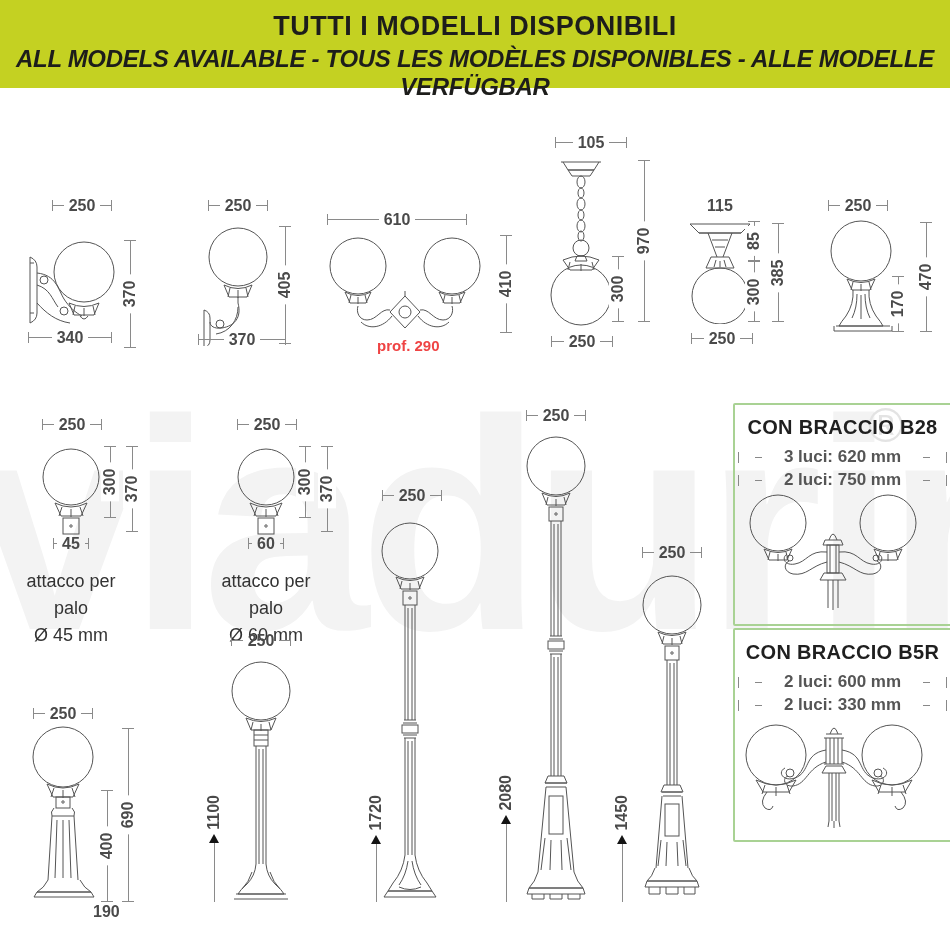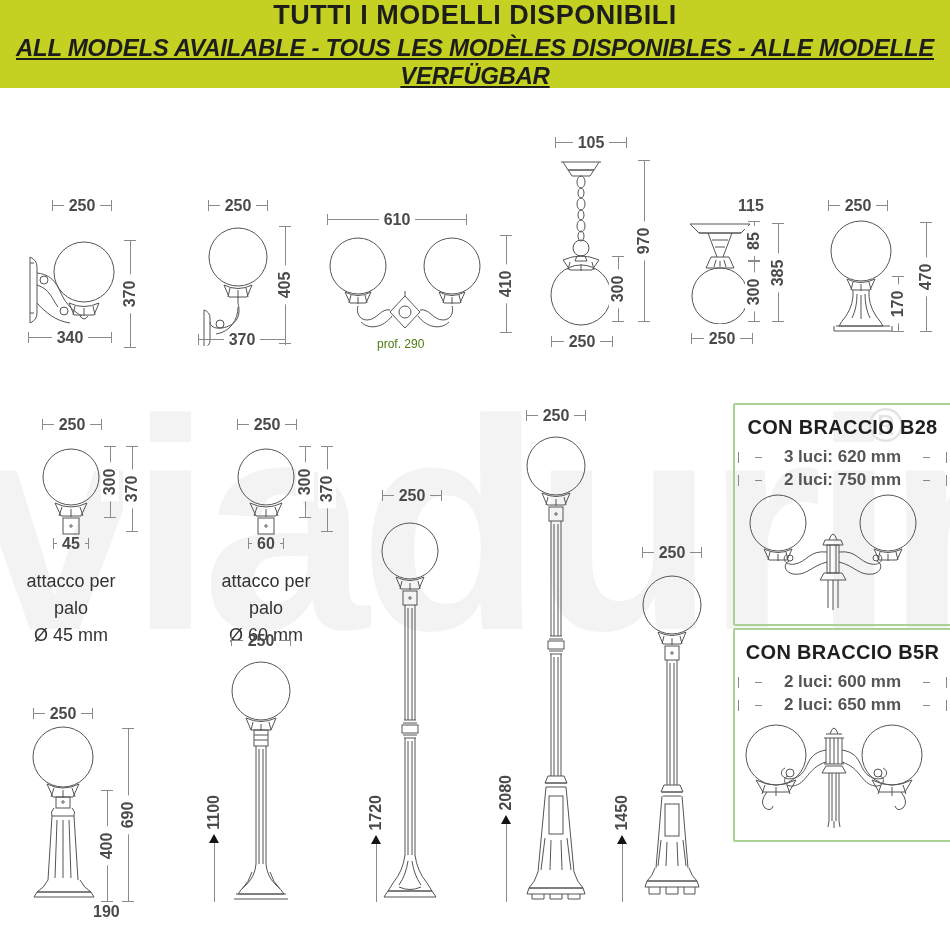--- a/index.html
+++ b/index.html
@@ -1,22 +1,22 @@
 <!DOCTYPE html>
 <html><head>
 <meta charset="utf-8">
 <style>
   html,body{margin:0;padding:0;background:#fff;}
   .page{position:relative;width:950px;height:950px;background:#fff;overflow:hidden;
         font-family:"Liberation Sans",sans-serif;}
   
   .header{position:absolute;left:0;top:0;width:950px;height:88px;background:#c4d122;
           text-align:center;color:#1d1d1b;z-index:3;}
-  .header .t1{font-size:27px;font-weight:bold;letter-spacing:.5px;}
-  .header .t2{margin-top:3px;font-size:24px;font-weight:bold;font-style:italic;letter-spacing:-.3px;text-decoration:underline;}
+  .header .t1{padding-top:11px;font-size:27px;font-weight:bold;letter-spacing:.5px;}
+  .header .t2{margin-top:3px;font-size:24px;font-weight:bold;font-style:italic;letter-spacing:-.3px;}
   
   .wm{position:absolute;left:-28px;top:352px;font-size:300px;font-weight:bold;
       color:#f3f3f3;letter-spacing:-10px;z-index:0;white-space:nowrap;}
   .wm-reg{position:absolute;left:868px;top:398px;font-size:48px;color:#e3e3e3;z-index:0;}
   
   svg.draw{position:absolute;z-index:1;}
   svg.draw *{stroke:#555;stroke-width:1;fill:none;}
   
   .hdim{position:absolute;display:flex;align-items:center;height:12px;z-index:2;
         color:#4a4a4a;font-size:16px;}
@@ -33,21 +33,21 @@
              font-size:16px;color:#4a4a4a;white-space:nowrap;}
   
   .adim{position:absolute;display:flex;flex-direction:column;align-items:center;z-index:2;}
   .adim .num{writing-mode:vertical-rl;transform:rotate(180deg);font-size:16px;color:#4a4a4a;
              white-space:nowrap;}
   .adim .ar{width:0;height:0;margin-top:4px;border-left:5px solid transparent;
             border-right:5px solid transparent;border-bottom:9px solid #141414;}
   .adim .vl{width:1px;flex:1;background:#8a8a8a;}
   
   .cap{position:absolute;text-align:center;font-size:18px;color:#333;line-height:1.5;z-index:2;}
-  .prof{position:absolute;font-size:12px;color:#4d7c0f;z-index:2;}
+  .prof{position:absolute;font-size:15px;color:#ef4444;z-index:2;font-weight:bold;}
   
   .gbox{position:absolute;border:2px solid #a9d294;border-radius:2px;z-index:2;}
   .gbox .btitle{margin-top:11px;text-align:center;font-size:20px;font-weight:bold;color:#1f1f1f;
                 letter-spacing:.3px;}
   .gbox .bdims{margin-top:8px;}
   .gbox .bdim{display:flex;align-items:center;justify-content:center;margin-top:3px;
               color:#555;font-size:17px;gap:16px;}
   .bdim .tk{width:1px;height:11px;background:#888;}
   .bdim .ln{width:7px;height:1px;background:#888;}
   .bdim .txt{padding:0 6px;white-space:nowrap;}
@@ -195,21 +195,21 @@
       <i class="tk b"></i>
   </div>
   <div class="hdim" style="left:551px;top:335px;width:62px;">
     <i class="tk"></i>
       <i class="ln"></i>
       <b class="num">250</b>
       <i class="ln"></i>
       <i class="tk"></i>
   </div>
 
-  <div class="hdim" style="left:728px;top:199px;width:46px;flex-direction:column;">
+  <div class="hdim" style="left:697px;top:199px;width:46px;flex-direction:column;">
     <i class="tk"></i>
       <i class="ln"></i>
       <b class="num">115</b>
       <i class="ln"></i>
       <i class="tk"></i>
   </div>
   <svg class="draw" style="left:686px;top:220px;" width="68" height="104" viewBox="0 0 68 104">
     <path d="M4,4 h60 l-9,9 h-42 z"></path>
       <path d="M13,13 h42"></path>
     <path d="M22,13 l9,24 M46,13 l-9,24 M26,20 h16 M29,27 h10"></path>
@@ -544,21 +544,21 @@
       <div class="bdim">
         <i class="tk"></i>
           <i class="ln"></i>
           <b class="txt">2 luci: 600 mm</b>
           <i class="ln"></i>
           <i class="tk"></i>
       </div>
       <div class="bdim">
         <i class="tk"></i>
           <i class="ln"></i>
-          <b class="txt">2 luci: 650 mm</b>
+          <b class="txt">2 luci: 330 mm</b>
           <i class="ln"></i>
           <i class="tk"></i>
       </div>
     </div>
     <svg class="draw" style="left:8px;top:86px;" width="196" height="122" viewBox="0 0 196 122">
       <circle cx="33" cy="39" r="30"></circle>
         <circle cx="149" cy="39" r="30"></circle>
       <path d="M13,64 q20,10 40,0 l-7,12 h-26 z"></path>
         <path d="M129,64 q20,10 40,0 l-7,12 h-26 z"></path>
       <path d="M22,69 l-3,9 M33,71 v9 M44,69 l3,9 M138,69 l-3,9 M149,71 v9 M160,69 l3,9"></path>

